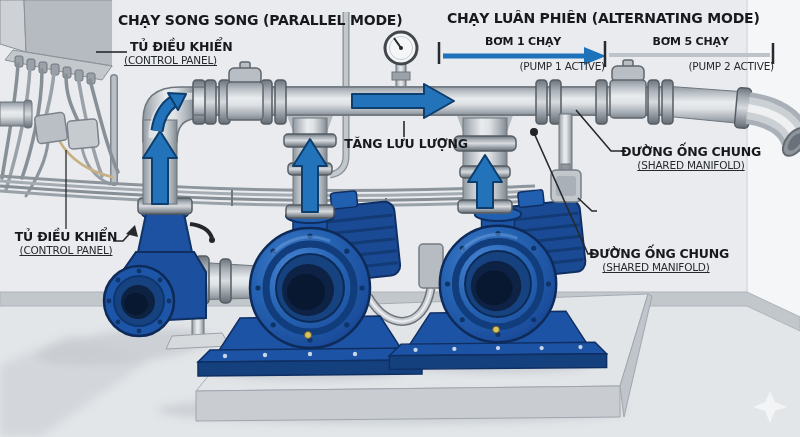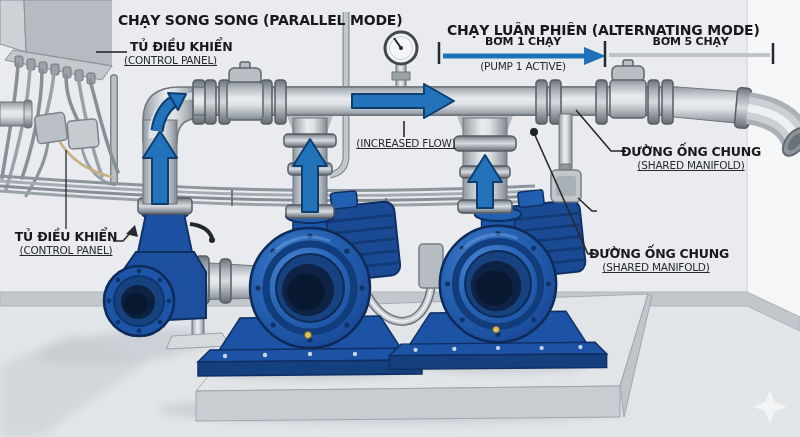--- a/index.html
+++ b/index.html
@@ -6,21 +6,21 @@
   .stage{position:relative;width:800px;height:437px;overflow:hidden;
          font-family:"DejaVu Sans","Liberation Sans",sans-serif;background:#e9ebee;}
   .stage svg{position:absolute;left:0;top:0;}
   .txt{position:absolute;color:#17191c;line-height:1.15;white-space:nowrap;}
   .title{font-size:14px;font-weight:700;letter-spacing:-0.2px;}
   .lbl{text-align:center;}
   .lbl .vi{font-size:12.5px;font-weight:700;letter-spacing:-0.2px;}
   .lbl .en{font-size:10.5px;font-weight:400;color:#26292d;letter-spacing:-0.2px;text-decoration:underline;}
   .lbl.left-align{text-align:left;}
   .tl-vi{font-size:11px;font-weight:700;text-align:center;letter-spacing:-0.2px;}
-  .tl-en{font-size:10.5px;font-weight:400;text-align:center;color:#26292d;letter-spacing:-0.2px;}
+  .tl-en{font-size:10.5px;font-weight:400;text-align:right;color:#26292d;letter-spacing:-0.2px;}
 </style>
 </head>
 <body>
 
 <div class="stage">
 <svg width="800" height="437" viewBox="0 0 800 437">
   <defs>
     <linearGradient id="gradV" x1="0" y1="0" x2="1" y2="0">
       <stop offset="0" stop-color="#8e969e"></stop>
           <stop offset="0.18" stop-color="#b9bfc5"></stop>
@@ -303,38 +303,39 @@
     <path d="M439,42 V64" stroke="#26292d" stroke-width="2.5"></path>
     <path d="M443,56 H586" stroke="#1d72b9" stroke-width="5"></path>
     <polygon points="584,47 606,56 584,65" fill="#1d72b9"></polygon>
     <path d="M605,41 V67" stroke="#26292d" stroke-width="2.5"></path>
     <path d="M609,55 H770" stroke="#bdc3c9" stroke-width="4"></path>
     <path d="M773,43 V64" stroke="#26292d" stroke-width="2.5"></path>
   </g>
 </svg>
 
 <div class="txt title" style="left:118px;top:12px;width:290px;">CHẠY SONG SONG (PARALLEL MODE)</div>
-<div class="txt title" style="left:447px;top:10px;width:320px;margin-top:12px;">CHẠY LUÂN PHIÊN (ALTERNATING MODE)</div>
+<div class="txt title" style="left:447px;top:10px;width:320px;">CHẠY LUÂN PHIÊN (ALTERNATING MODE)</div>
 
 <div class="txt tl-vi" style="left:441px;top:36px;width:164px;">BƠM 1 CHẠY</div>
 <div class="txt tl-en" style="left:441px;top:60px;width:164px;">(PUMP 1 ACTIVE)</div>
 <div class="txt tl-vi" style="left:607px;top:36px;width:167px;">BƠM 5 CHẠY</div>
+<div class="txt tl-en" style="left:607px;top:60px;width:167px;">(PUMP 2 ACTIVE)</div>
 
 <div class="txt lbl left-align" style="left:130px;top:40px;">
   <div class="vi">TỦ ĐIỀU KHIỂN</div>
   <div class="en" style="margin-left:-6px;">(CONTROL PANEL)</div>
 </div>
 
 <div class="txt lbl" style="left:12px;top:230px;width:108px;">
   <div class="vi">TỦ ĐIỀU KHIỂN</div>
   <div class="en">(CONTROL PANEL)</div>
 </div>
 
 <div class="txt lbl" style="left:344px;top:137px;width:124px;">
-  <div class="en">(INCREASED FLOW)</div>
+  <div class="vi">TĂNG LƯU LƯỢNG</div>
 </div>
 
 <div class="txt lbl" style="left:621px;top:145px;width:140px;">
   <div class="vi">ĐƯỜNG ỐNG CHUNG</div>
   <div class="en">(SHARED MANIFOLD)</div>
 </div>
 
 <div class="txt lbl" style="left:593px;top:201px;width:132px;">
 </div>
 

